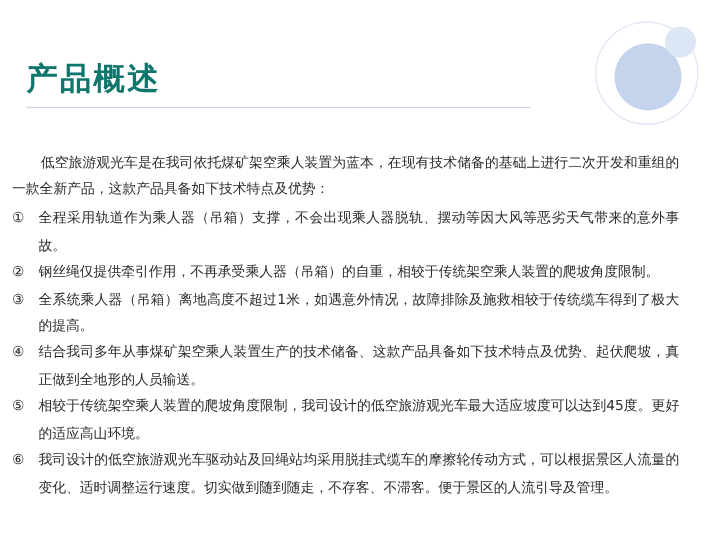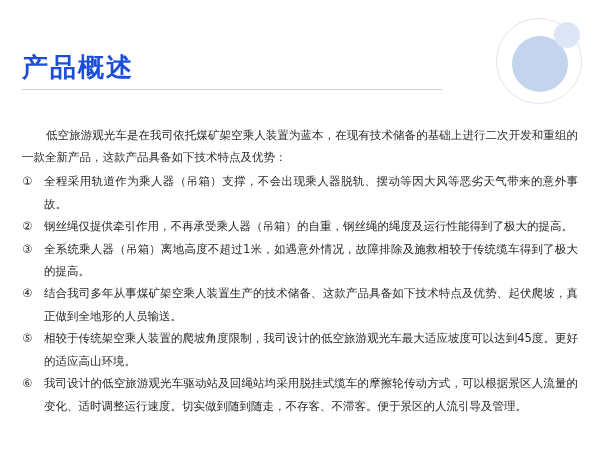--- a/index.html
+++ b/index.html
@@ -58,38 +58,38 @@
     box-sizing: border-box;
   }
   
   .title-block {
     position: absolute;
     left: 22px;
     top: 52px;
     width: 420px;
   }
   .title-text {
-    font-family: Liberation Sans, sans-serif;
+    font-family: Liberation Mono, monospace;
     font-size: 26px;
     font-weight: bold;
-    color: #1d4ed8;
+    color: #0f766e;
     letter-spacing: 2px;
     line-height: 1.2;
     white-space: nowrap;
   }
   .title-rule {
     margin-top: 6px;
     width: 420px;
     height: 1px;
     background: #c9d4e4;
   }
   
   .body-block {
     position: absolute;
-    left: 22px;
+    left: 10px;
     top: 112px;
     width: 556px;
   }
   .intro {
     font-family: "DejaVu Sans", sans-serif;
     font-size: 11.5px;
     color: #2a2a2a;
     line-height: 1.95;
     text-indent: 24px;
     text-align: justify;
@@ -138,21 +138,21 @@
 
   <div class="body-block">
     <p class="intro">低空旅游观光车是在我司依托煤矿架空乘人装置为蓝本，在现有技术储备的基础上进行二次开发和重组的一款全新产品，这款产品具备如下技术特点及优势：</p>
     <ol class="points">
       <li>
         <span class="marker">①</span>
         <span>全程采用轨道作为乘人器（吊箱）支撑，不会出现乘人器脱轨、摆动等因大风等恶劣天气带来的意外事故。</span>
       </li>
       <li>
         <span class="marker">②</span>
-        <span>钢丝绳仅提供牵引作用，不再承受乘人器（吊箱）的自重，钢丝绳的绳度及运行性能得到了极大的提高。</span>
+        <span>钢丝绳仅提供牵引作用，不再承受乘人器（吊箱）的自重，相较于传统架空乘人装置的爬坡角度限制。</span>
       </li>
       <li>
         <span class="marker">③</span>
         <span>全系统乘人器（吊箱）离地高度不超过1米，如遇意外情况，故障排除及施救相较于传统缆车得到了极大的提高。</span>
       </li>
       <li>
         <span class="marker">④</span>
         <span>结合我司多年从事煤矿架空乘人装置生产的技术储备、这款产品具备如下技术特点及优势、起伏爬坡，真正做到全地形的人员输送。</span>
       </li>
       <li>

